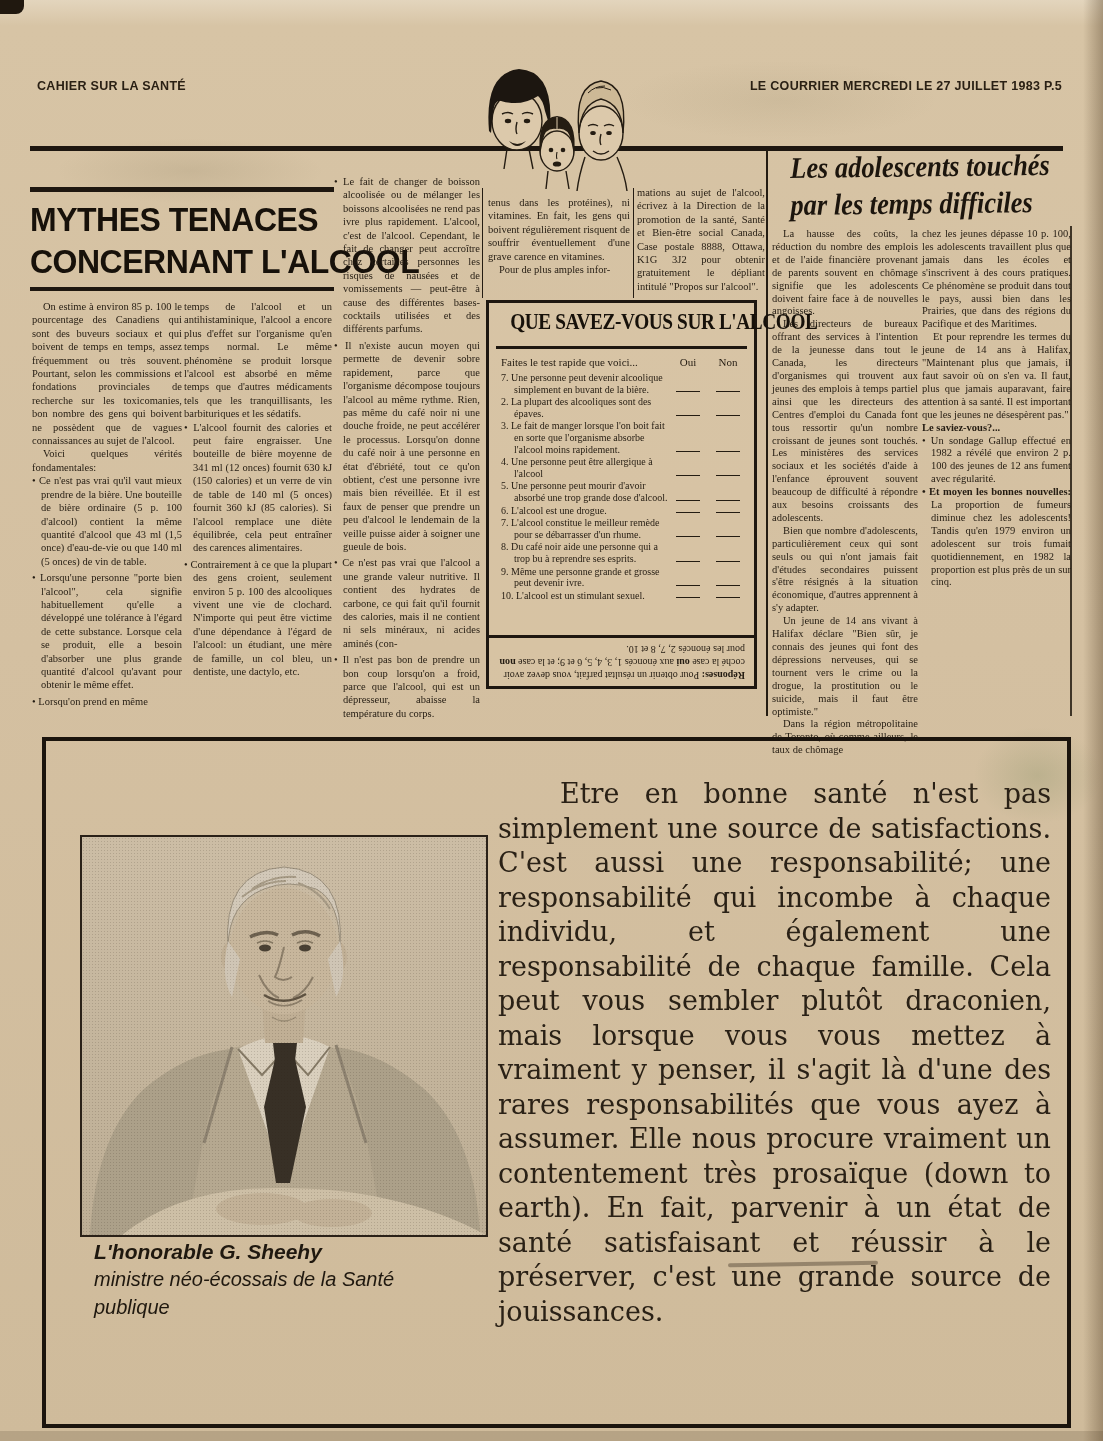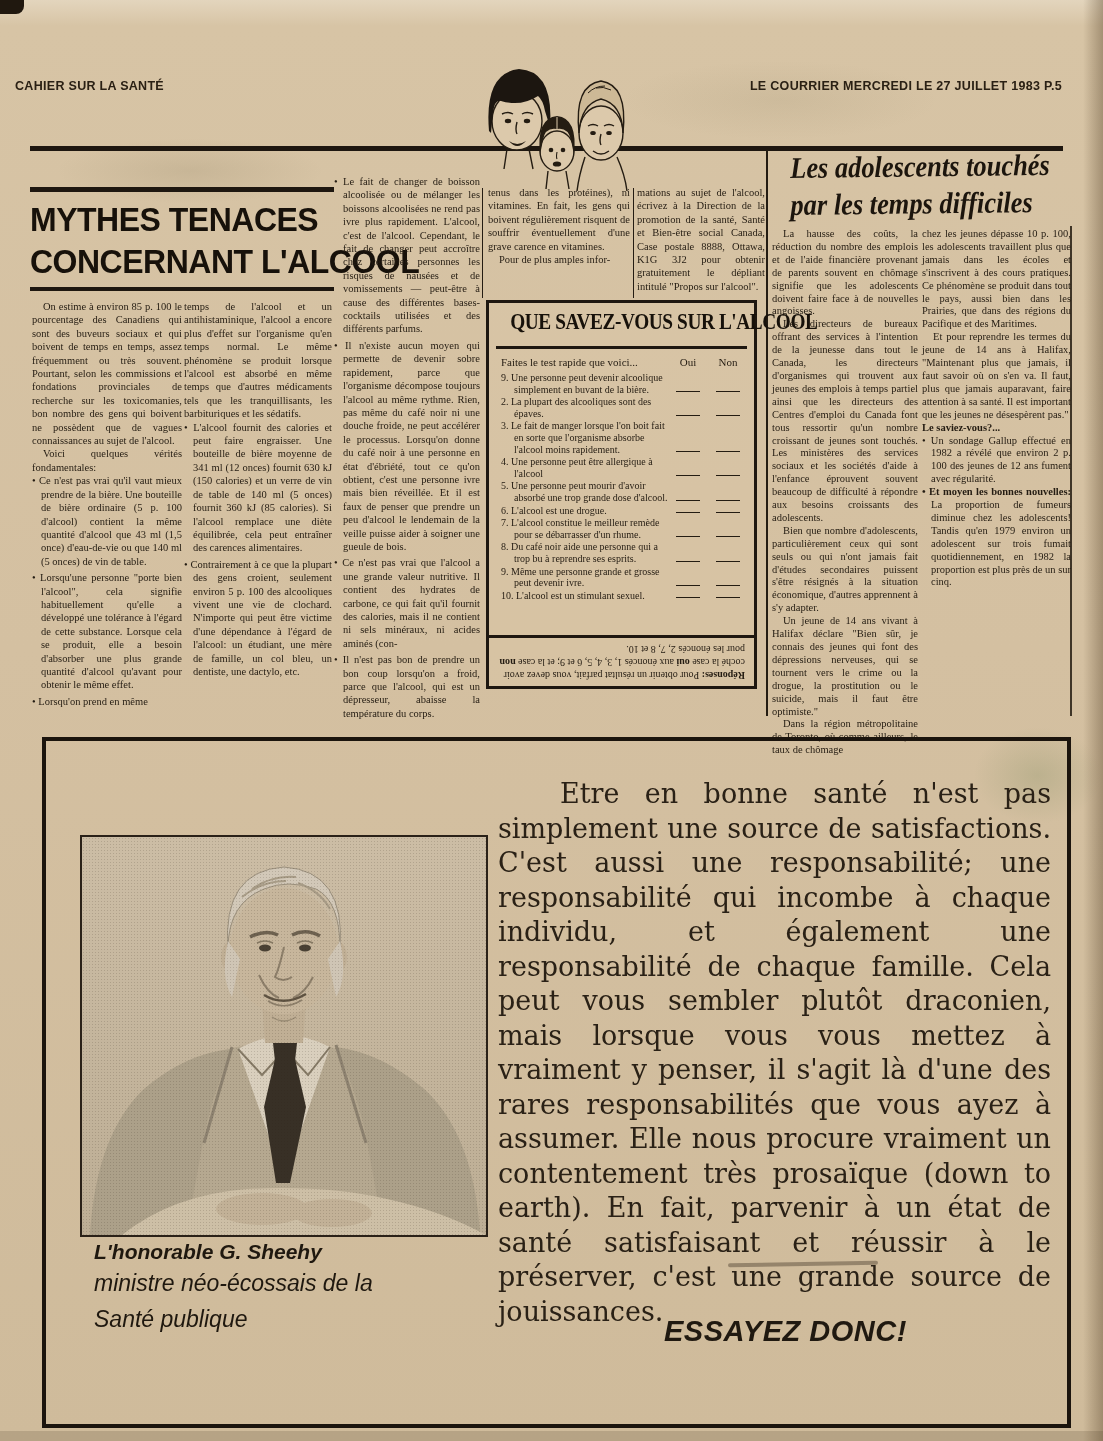--- a/index.html
+++ b/index.html
@@ -10,38 +10,38 @@
   .edge-right{position:absolute;right:0;top:0;width:20px;height:100%;
     background:linear-gradient(90deg,rgba(0,0,0,0),rgba(80,60,35,.38));}
   .edge-bottom{position:absolute;left:0;bottom:0;width:100%;height:10px;background:rgba(70,55,35,.18);}
   .corner-mark{position:absolute;left:0;top:0;width:24px;height:14px;background:#20180f;border-radius:0 0 8px 0;}
   .bleed{position:absolute;pointer-events:none;}
   #bleed1{left:55px;top:138px;width:270px;height:66px;background:radial-gradient(ellipse,rgba(110,100,70,.14),transparent 70%);}
   #bleed2{left:975px;top:728px;width:125px;height:95px;background:radial-gradient(ellipse,rgba(128,140,96,.28),transparent 72%);}
   #bleed3{left:620px;top:60px;width:320px;height:80px;background:radial-gradient(ellipse,rgba(120,112,80,.10),transparent 70%);}
   
   .hdr{position:absolute;font-family:"Liberation Sans",sans-serif;font-weight:700;font-size:12.5px;letter-spacing:.3px;color:#2a2014;white-space:nowrap;}
-  #hdr-left{left:15px;top:79px;}
+  #hdr-left{left:37px;top:79px;}
   #hdr-right{right:41px;top:79px;}
   .main-rule{position:absolute;left:30px;top:146px;width:1033px;height:5px;background:#1e1710;}
   .faces{position:absolute;left:455px;top:55px;width:192px;height:136px;}
   
   .m-rule-a{position:absolute;left:30px;top:187px;width:304px;height:5px;background:#1e1710;}
   .m-rule-b{position:absolute;left:30px;top:287px;width:304px;height:4px;background:#1e1710;}
   .m-title{position:absolute;left:30px;top:198px;font-family:"Liberation Sans",sans-serif;font-weight:700;
     font-size:34px;line-height:42px;letter-spacing:-.5px;color:#17110a;transform:scaleX(.94);transform-origin:0 0;white-space:nowrap;}
   .ncol{position:absolute;}
   .ncol p{margin:0 0 3px 0;font-size:10.5px;line-height:13.4px;text-align:justify;}
   .ncol p.ind{text-indent:11px;margin-bottom:0;}
   .ncol p.noi{margin-bottom:0;}
   .ncol p.bul{padding-left:9px;text-indent:-9px;}
   #col1{left:32px;top:300px;width:150px;}
   #col2{left:184px;top:300px;width:148px;}
   #col3{left:334px;top:175px;width:146px;}
-  #col4{left:488px;top:186px;width:142px;}
+  #col4{left:488px;top:196px;width:142px;}
   #col5{left:637px;top:186px;width:128px;}
   .vr{position:absolute;background:#241c12;}
   #vr-col34{left:482px;top:188px;width:1px;height:110px;}
   #vr-col45{left:633px;top:188px;width:1px;height:110px;}
   #vr-mid{left:766px;top:150px;width:2px;height:566px;}
   #vr-right{left:1070px;top:226px;width:2px;height:490px;opacity:.85;}
   
   .quiz{position:absolute;left:486px;top:300px;width:271px;height:389px;border:3px solid #1e1710;
     box-sizing:border-box;background:rgba(222,203,172,.25);}
   .quiz-title{position:absolute;left:0;right:0;top:6px;text-align:center;font-weight:700;font-size:23px;
@@ -71,21 +71,21 @@
   .bonnes .b{font-weight:700;}
   
   .feature{position:absolute;left:42px;top:737px;width:1021px;height:683px;border:4px solid #1b140d;box-sizing:content-box;}
   .photo-frame{position:absolute;left:34px;top:94px;width:404px;height:398px;border:2px solid #2a2118;background:#c4b49b;
     box-shadow:inset 0 0 46px rgba(88,72,50,.35);}
   .photo-frame svg{display:block;width:100%;height:100%;}
   .halftone{position:absolute;inset:0;background-image:radial-gradient(rgba(45,35,22,.16) .8px,transparent 1px);
     background-size:3px 3px;}
   .caption{position:absolute;left:48px;top:498px;width:322px;font-family:"Liberation Sans",sans-serif;font-style:italic;color:#1f180f;}
   .cap-name{font-weight:700;font-size:21px;line-height:26px;}
-  .cap-role{font-weight:400;font-size:23px;line-height:36px;}
+  .cap-role{font-weight:400;font-size:20px;line-height:28px;}
   .big-text{position:absolute;left:452px;top:36px;width:553px;margin:0;font-family:"DejaVu Serif",serif;
     font-size:27px;line-height:34.5px;text-align:justify;text-indent:62px;color:#2a2116;}
   .cta{position:absolute;left:618px;top:574px;font-family:"Liberation Sans",sans-serif;font-weight:700;font-style:italic;
     font-size:29px;letter-spacing:.5px;color:#201910;}
   .scribble{position:absolute;left:682px;top:521px;width:150px;height:4px;background:rgba(40,30,18,.35);border-radius:2px;transform:rotate(-1deg);}
 </style>
 </head>
 <body>
 
 <div id="page">
@@ -173,21 +173,21 @@
   <div class="quiz">
     <div class="quiz-title">QUE SAVEZ-VOUS SUR L'ALCOOL</div>
     <div class="quiz-trule"></div>
     <div class="quiz-head">
       <div class="qh-text">Faites le test rapide que voici...</div>
       <div class="qh-cell">Oui</div>
       <div class="qh-cell">Non</div>
     </div>
     <div class="q-area">
       <div class="q-row">
-        <p>9. Une personne peut devenir alcoolique simplement en buvant de la bière.</p>
+        <p>7. Une personne peut devenir alcoolique simplement en buvant de la bière.</p>
         <div class="q-cell">
             <div class="q-dash"></div>
           </div>
         <div class="q-cell">
             <div class="q-dash"></div>
           </div>
       </div>
       <div class="q-row">
         <p>2. La plupart des alcooliques sont des épaves.</p>
         <div class="q-cell">
@@ -349,18 +349,17 @@
         <ellipse cx="250" cy="376" rx="40" ry="14" fill="#c2b197"></ellipse>
       </svg>
       <div class="halftone"></div>
     </div>
     <div class="caption">
       <div class="cap-name">L'honorable G. Sheehy</div>
       <div class="cap-role">ministre néo-écossais de la Santé publique</div>
     </div>
     <p class="big-text">Etre en bonne santé n'est pas simplement une source de satisfactions. C'est aussi une responsabilité; une responsabilité qui incombe à chaque individu, et également une responsabilité de chaque famille. Cela peut vous sembler plutôt draconien, mais lorsque vous vous mettez à vraiment y penser, il s'agit là d'une des rares responsabilités que vous ayez à assumer. Elle nous procure vraiment un contentement très prosaïque (down to earth). En fait, parvenir à un état de santé satisfaisant et réussir à le préserver, c'est une grande source de jouissances.</p>
     <div class="scribble"></div>
-    <div class="cta">ESSAYEZ DONC!</div>
   </div>
 
   <div class="edge-right"></div>
   <div class="edge-bottom"></div>
 </div>
 
 </body></html>

